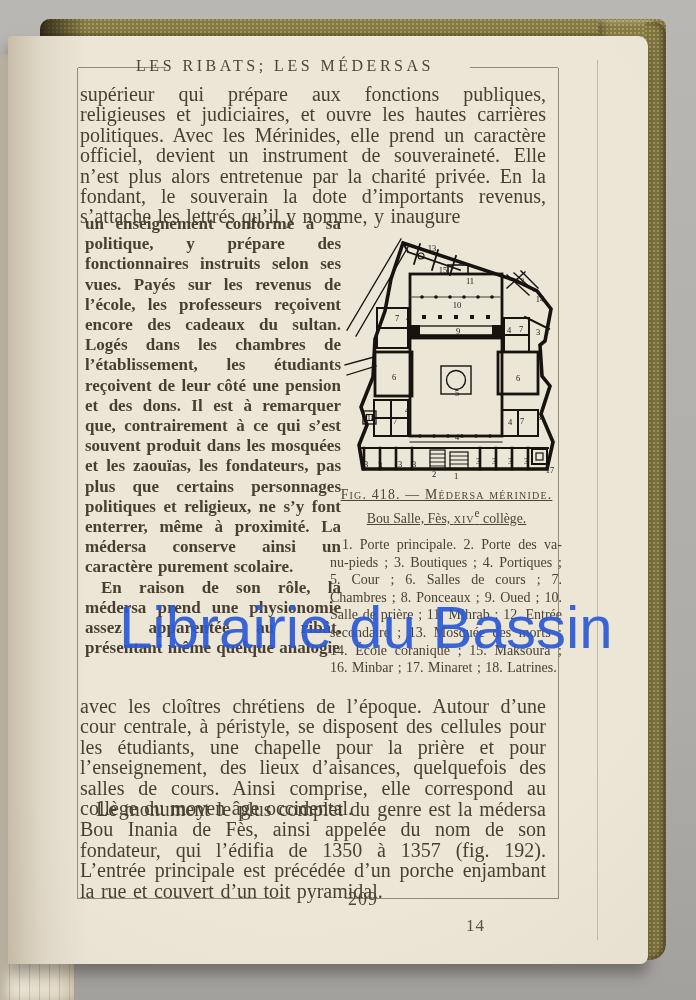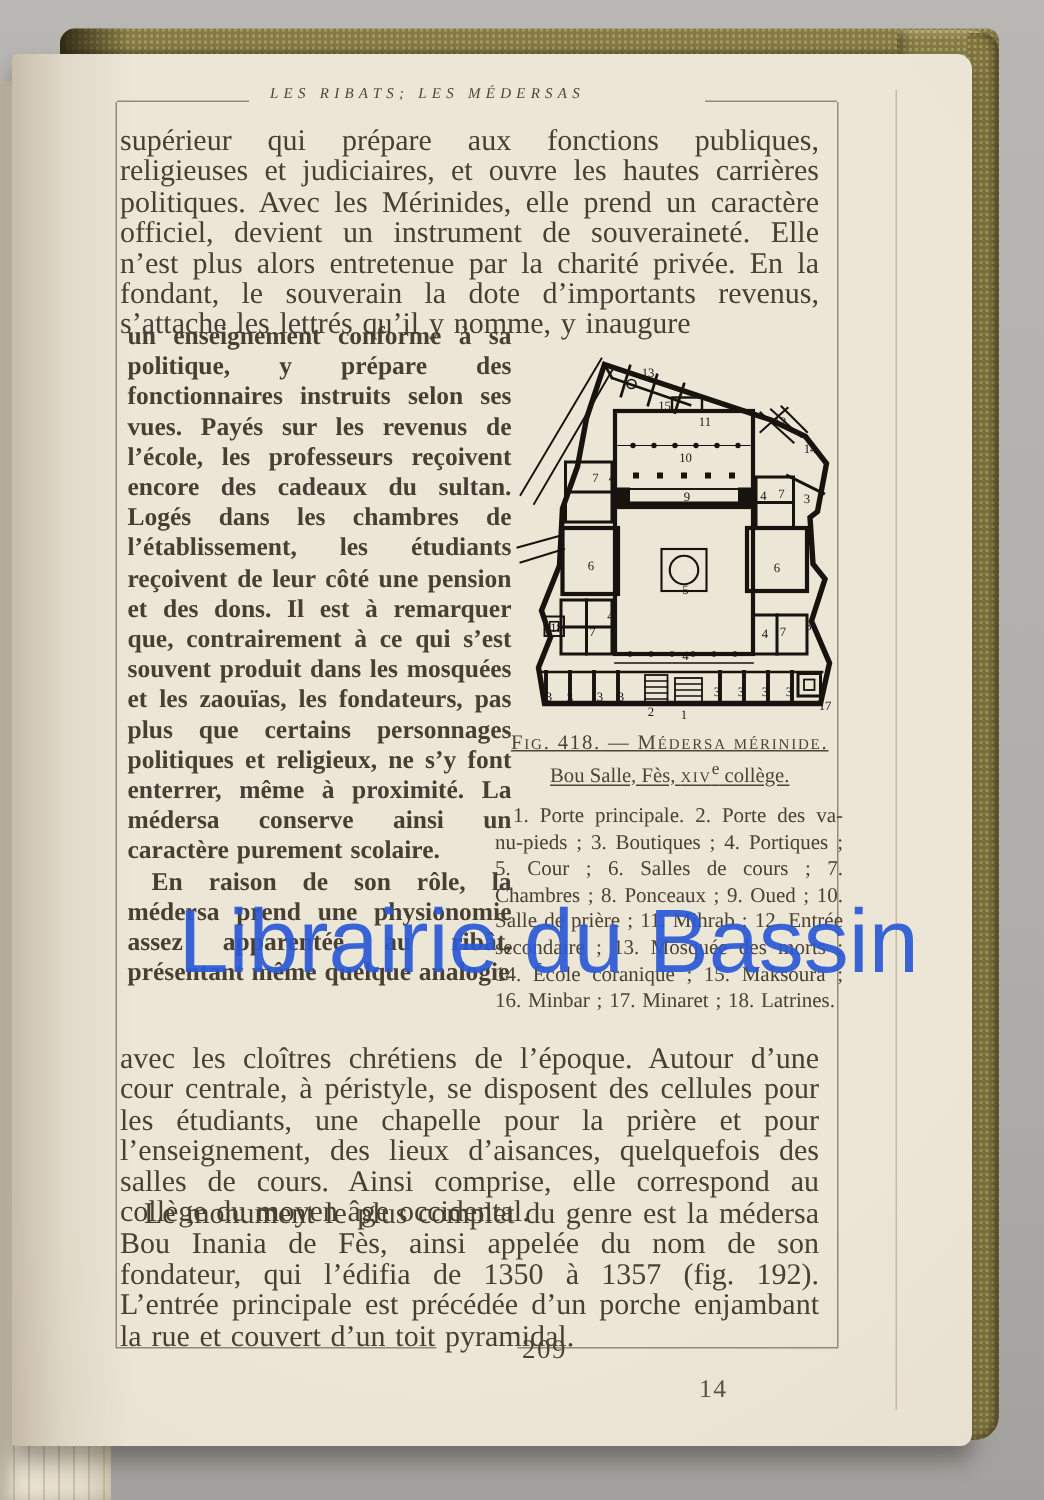--- a/index.html
+++ b/index.html
@@ -40,21 +40,21 @@
   .gutter-shade{position:absolute;left:0;top:0;width:90px;height:100%;
       background:linear-gradient(90deg,rgba(115,95,65,.30),rgba(115,95,65,.10) 34px,rgba(115,95,65,0) 80px);
       border-radius:4px 0 0 3px;}
   .curl-line{position:absolute;left:589px;top:24px;width:1px;height:880px;background:rgba(150,134,102,.45);}
 
   
   .frame{position:absolute;left:69px;top:32px;width:480px;height:830px;
       border-left:1px solid #938a78;border-right:1px solid #938a78;color:#4a4134;}
   .topline,.botline{position:absolute;height:1px;background:#938a78;}
   .running-head{position:absolute;top:-11px;left:0;right:66px;text-align:center;
-      font-style:italic;font-size:10px;letter-spacing:3.5px;white-space:nowrap;color:#4d453a;}
+      font-size:16px;letter-spacing:3.5px;white-space:nowrap;color:#4d453a;}
   .para{position:absolute;left:2px;width:466px;text-align:justify;
       font-size:20px;line-height:20.4px;word-spacing:1.5px;color:#483f32;}
   .col{position:absolute;left:7px;top:146px;width:256px;text-align:justify;
       font-size:17px;line-height:20.2px;word-spacing:1px;color:#483f32;}
   .col p{margin:0;font-weight:bold;}
   .col p.indent{text-indent:16px;}
   .indent{text-indent:16px;}
 
   .fig-plan{position:absolute;left:266px;top:150px;}
   .fig-caption{position:absolute;left:253px;top:417px;width:231px;text-align:center;

